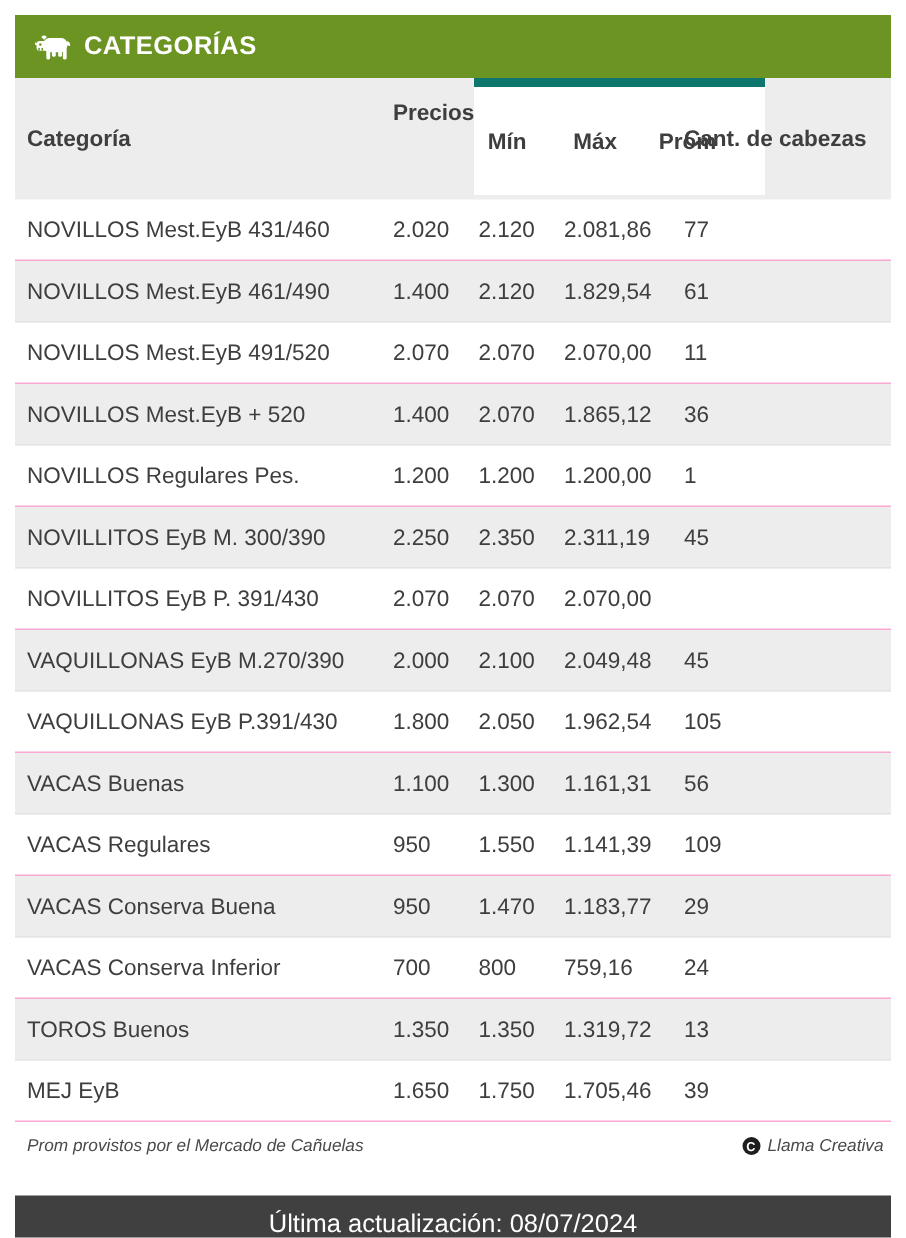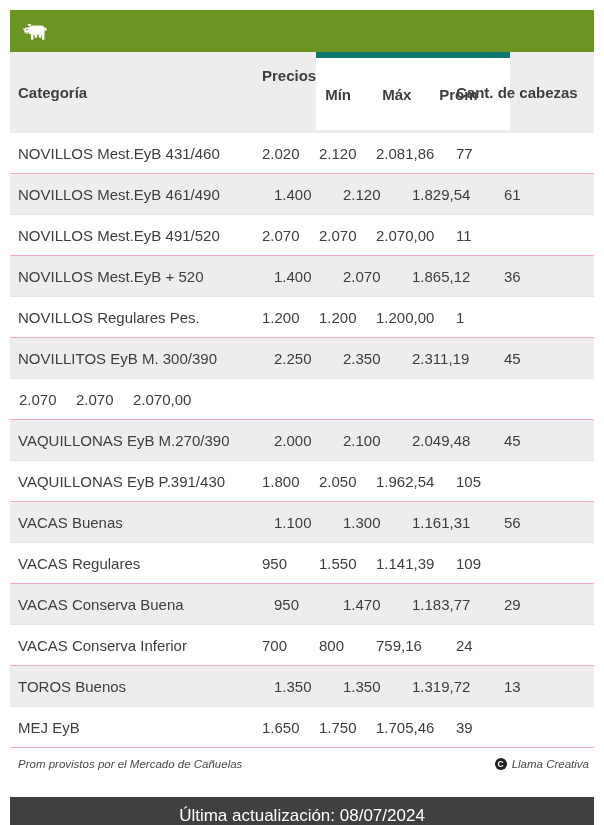--- a/index.html
+++ b/index.html
@@ -35,21 +35,21 @@
   }
   .th-min, .th-max { width: 57px; padding-left: 9px; }
   .th-prom { width: 80px; padding-left: 9px; }
   .th-cant { flex: 1; padding-left: 9px; display: flex; align-items: center; }
 
   
   .trow {
     height: 41px; display: flex; align-items: center;
     font-size: 15px; border-bottom: 1px solid #f9a8d4;
   }
-  .trow.shaded { background: #ededed; border-bottom-color: #e4e4e4; gap: 12px; }
+  .trow.shaded { background: #ededed; border-bottom-color: #e4e4e4; }
   .td-cat  { width: 243px; padding-left: 8px; white-space: nowrap; overflow: hidden; }
   .td-min, .td-max { width: 57px; padding-left: 9px; }
   .td-prom { width: 80px; padding-left: 9px; }
   .td-cant { flex: 1; padding-left: 9px; }
 
   
   .attribution {
     height: 30px; display: flex; align-items: center; justify-content: space-between;
     padding: 2px 5px 0 8px;
     font-style: italic; font-size: 11.5px; color: #4a4a4a;
@@ -88,20 +88,21 @@
         <rect x="25.2" y="15" width="3.4" height="9.5" rx="1.2"></rect>
         <path d="M6 4.5 q2.5 -2.5 5 0 l-2.5 2.5 z"></path>
         <path d="M29 8 q3 1 2.8 4.5 l-3 -.5 z"></path>
       </g>
       <g fill="#6c9423">
         <circle cx="5.2" cy="11.2" r="1.1"></circle>
         <rect x="3.4" y="14.2" width="1.4" height="2.6" rx="0.7"></rect>
         <rect x="6.2" y="14.2" width="1.4" height="2.6" rx="0.7"></rect>
       </g>
     </svg>
+    <h1>CATEGORÍAS</h1>
   </div>
 
   <div class="thead">
     <div class="th-cat">Categoría</div>
     <div class="th-mid">
       <div class="th-precios">Precios</div>
       <div class="th-sub">
         <span class="th-min">Mín</span>
         <span class="th-max">Máx</span>
         <span class="th-prom">Prom</span>
@@ -147,20 +148,21 @@
         <div class="td-cant">1</div>
       </div>
       <div class="trow shaded">
         <div class="td-cat">NOVILLITOS EyB M. 300/390</div>
         <div class="td-min">2.250</div>
         <div class="td-max">2.350</div>
         <div class="td-prom">2.311,19</div>
         <div class="td-cant">45</div>
       </div>
       <div class="trow">
+        <div class="td-cat">NOVILLITOS EyB P. 391/430</div>
         <div class="td-min">2.070</div>
         <div class="td-max">2.070</div>
         <div class="td-prom">2.070,00</div>
       </div>
       <div class="trow shaded">
         <div class="td-cat">VAQUILLONAS EyB M.270/390</div>
         <div class="td-min">2.000</div>
         <div class="td-max">2.100</div>
         <div class="td-prom">2.049,48</div>
         <div class="td-cant">45</div>

